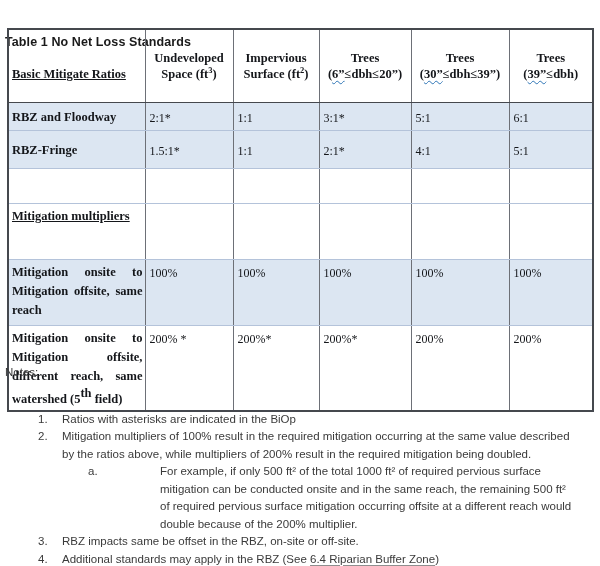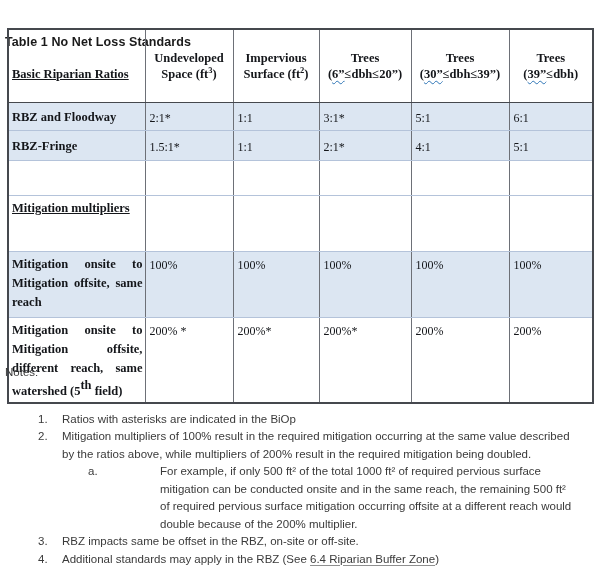--- a/index.html
+++ b/index.html
@@ -51,21 +51,21 @@
     font-weight: bold; font-size: 12.5px;
     text-decoration: underline;
     line-height: 15px;
   }
   sup { font-size: 8.5px; vertical-align: super; line-height: 0; }
   .squiggle {
     text-decoration: underline wavy var(--squiggle-blue) 1px;
     text-underline-offset: 2px;
   }
   tr.r-rbz { height: 28px; }
-  tr.r-rbz2 { height: 30px; }
+  tr.r-rbz2 { height: 38px; }
   tr.r-rbz td, tr.r-rbz2 td { vertical-align: middle; background: var(--row-shading); }
   tr.r-empty { height: 35px; }
   tr.r-empty td { background: #ffffff; }
   tr.r-mult { height: 56px; margin-top: 34px; }
   tr.r-mult td { background: #ffffff; vertical-align: top; }
   tr.r-mult .row-label { text-decoration: underline; }
   tr.r-same { height: 66px; }
   tr.r-same td { background: var(--row-shading); vertical-align: top; }
   tr.r-diff { height: 84px; }
   tr.r-diff td { background: #ffffff; vertical-align: top; margin-top: 25px; }
@@ -110,21 +110,21 @@
       <col style="width:137px">
         <col style="width:88px">
         <col style="width:86px">
       <col style="width:92px">
         <col style="width:98px">
         <col style="width:84px">
     </colgroup>
     <tbody>
         <tr class="r-header">
       <td class="corner">
-        <span class="corner-label">Basic Riparian Ratios</span>
+        <span class="corner-label">Basic Mitigate Ratios</span>
       </td>
       <td class="hdr">
         <div>Undeveloped</div>
         <div><span>Space (ft</span><sup>3</sup><span class="squiggle"></span><span>)</span></div>
       </td>
       <td class="hdr">
         <div>Impervious</div>
         <div><span>Surface (ft</span><sup>2</sup><span class="squiggle"></span><span>)</span></div>
       </td>
       <td class="hdr">

